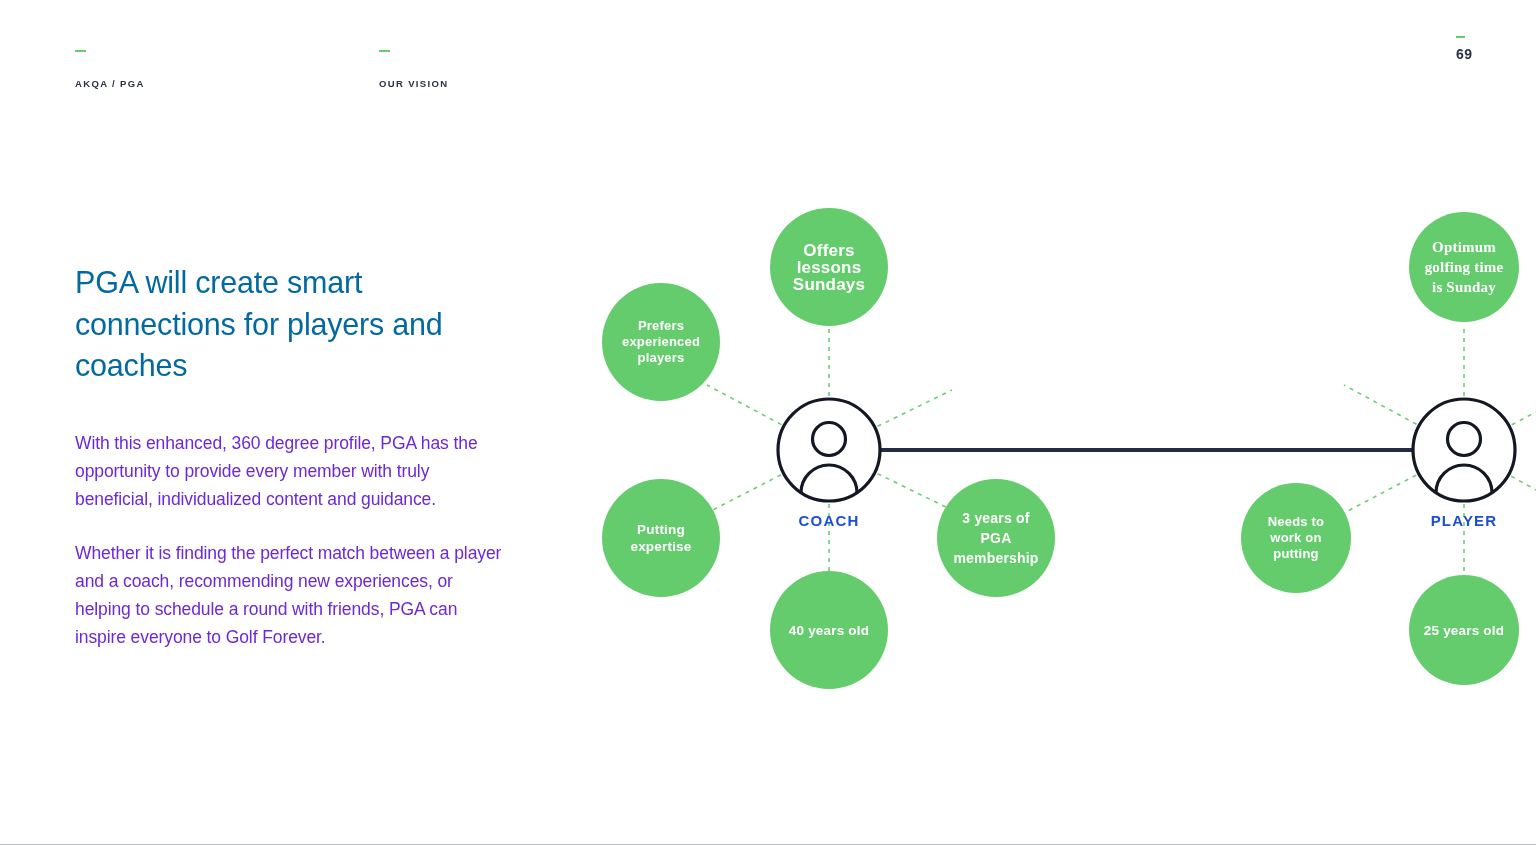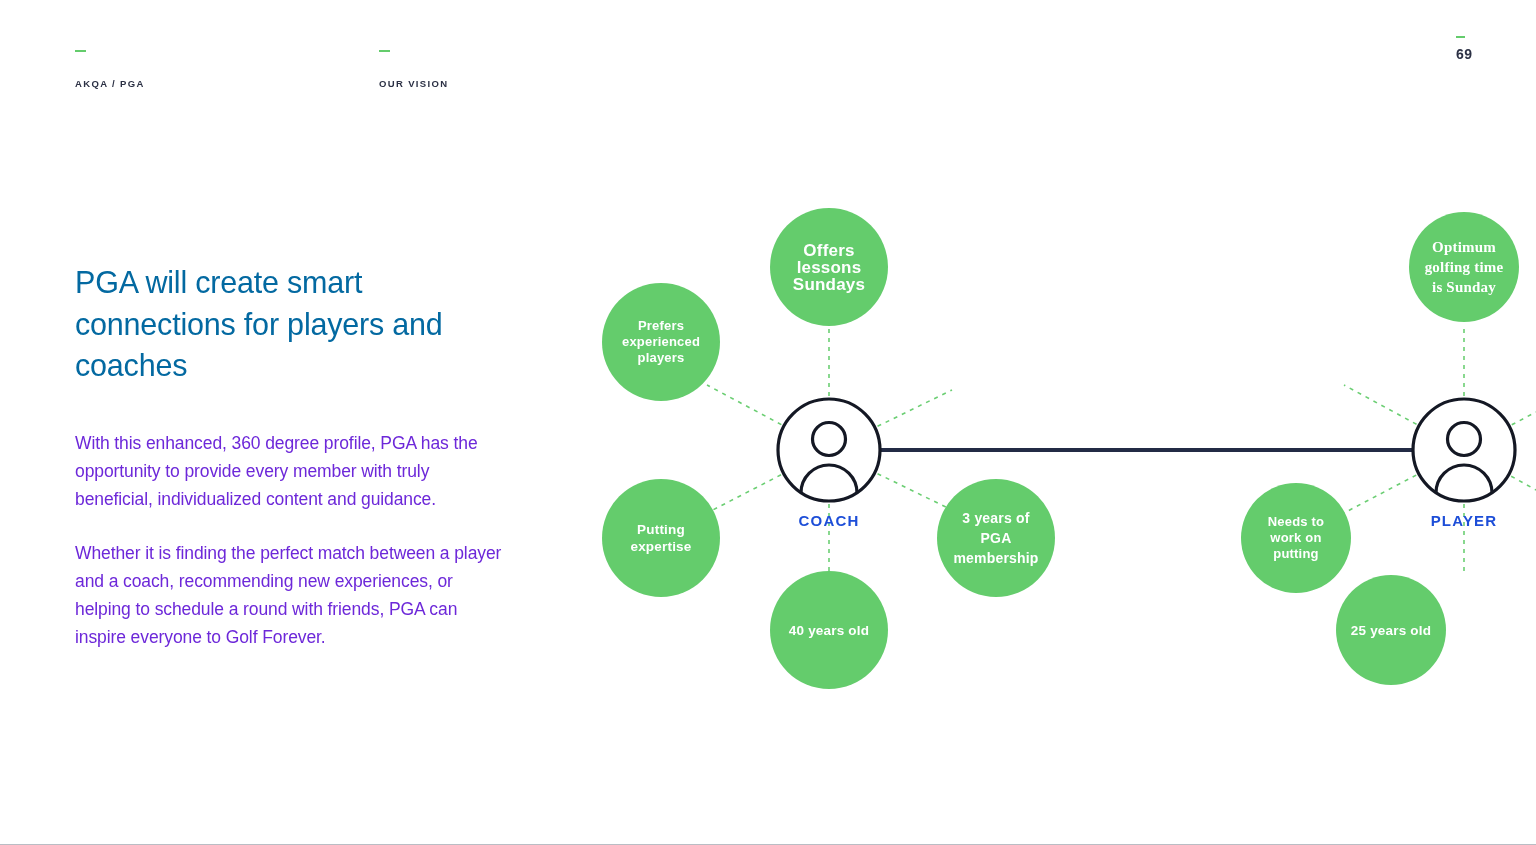--- a/index.html
+++ b/index.html
@@ -194,21 +194,21 @@
     <div class="bubble" style="left:770px; top:571px; width:118px; height:118px; font-size:13.5px; line-height:17px;">
       <span>40 years old</span>
     </div>
 
     <div class="bubble" style="left:1409px; top:212px; width:110px; height:110px; font-size:15px; line-height:20px;font-family:Liberation Serif, serif;">
       <span>Optimum<br>golfing time<br>is Sunday</span>
     </div>
     <div class="bubble" style="left:1241px; top:483px; width:110px; height:110px; font-size:13px; line-height:16px;">
       <span>Needs to<br>work on<br>putting</span>
     </div>
-    <div class="bubble" style="left:1336px; top:575px; width:110px; height:110px; font-size:13.5px; line-height:17px;justify-content:center;">
+    <div class="bubble" style="left:1409px; top:575px; width:110px; height:110px; font-size:13.5px; line-height:17px;justify-content:center;">
       <span>25 years old</span>
     </div>
 
     <div class="avatar" style="left:775px; top:396px; width:108px; height:108px;">
       <svg viewBox="0 0 108 108" width="108" height="108">
         <circle cx="54" cy="54" r="51" fill="#ffffff" stroke="#141824" stroke-width="3.2"></circle>
         <circle cx="54" cy="43" r="16.5" fill="none" stroke="#141824" stroke-width="3.2"></circle>
         <path d="M26 97 a28 28 0 0 1 56 0" fill="none" stroke="#141824" stroke-width="3.2"></path>
       </svg>
     </div>

